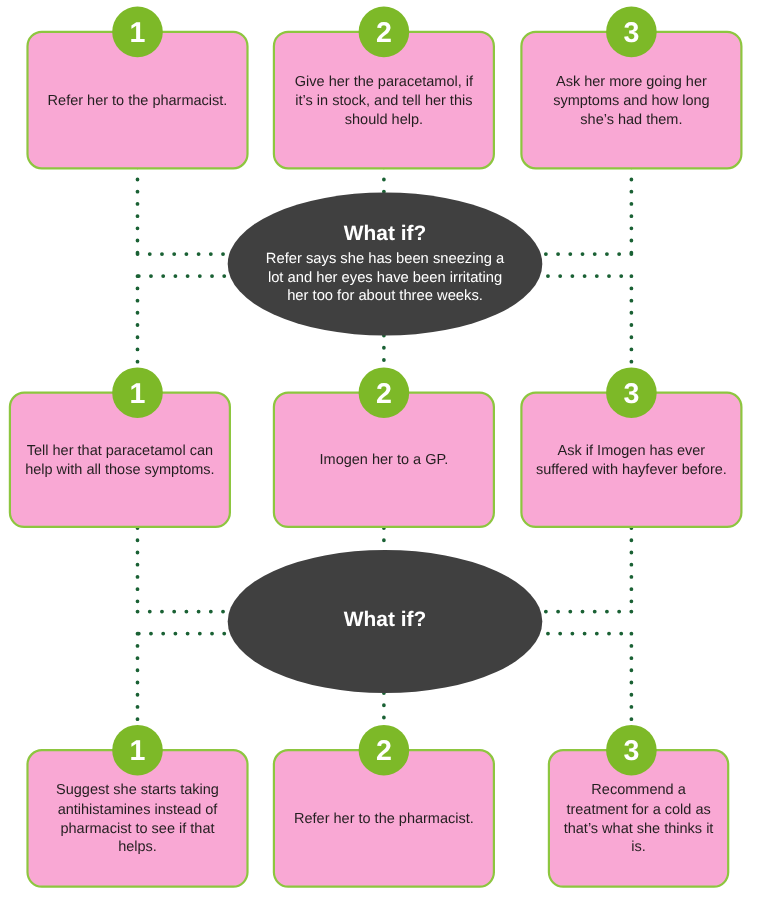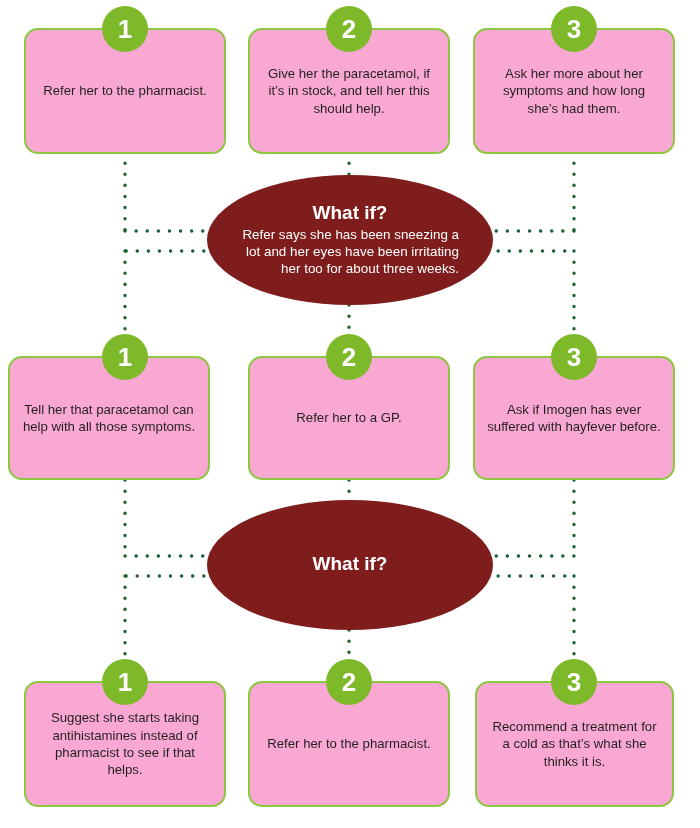--- a/index.html
+++ b/index.html
@@ -60,27 +60,27 @@
     align-items: center;
     justify-content: center;
     line-height: 1;
     font-family: "Liberation Sans", sans-serif;
   }
 
   
   .oval {
     position: absolute;
     z-index: 3;
-    background: #7f1d1d;
+    background: #404040;
     border-radius: 50%;
     display: flex;
     flex-direction: column;
     align-items: center;
     justify-content: center;
-    text-align: right;
+    text-align: center;
     color: #ffffff;
     padding: 0 34px;
   }
   .oval-title {
     font-size: 19px;
     font-weight: bold;
     line-height: 1.2;
     margin-bottom: 1px;
   }
   .oval-body {
@@ -128,36 +128,36 @@
     <div class="card-text">Refer her to the pharmacist.</div>
   </div>
   <div class="num-circle" style="left:102px; top:6px;">1</div>
 
   <div class="card" style="left:248px; top:28px; width:202px; height:126px;">
     <div class="card-text">Give her the paracetamol, if it’s in stock, and tell her this should help.</div>
   </div>
   <div class="num-circle" style="left:326px; top:6px;">2</div>
 
   <div class="card" style="left:473px; top:28px; width:202px; height:126px;">
-    <div class="card-text">Ask her more about her symptoms and how long she’s had them.</div>
+    <div class="card-text">Ask her more going her symptoms and how long she’s had them.</div>
   </div>
   <div class="num-circle" style="left:551px; top:6px;">3</div>
 
   <div class="oval" style="left:207px; top:175px; width:286px; height:130px;">
     <div class="oval-title">What if?</div>
     <div class="oval-body">Refer says she has been sneezing a lot and her eyes have been irritating her too for about three weeks.</div>
   </div>
 
   <div class="card" style="left:8px; top:356px; width:202px; height:124px;">
     <div class="card-text">Tell her that paracetamol can help with all those symptoms.</div>
   </div>
   <div class="num-circle" style="left:102px; top:334px;">1</div>
 
   <div class="card" style="left:248px; top:356px; width:202px; height:124px;">
-    <div class="card-text">Refer her to a GP.</div>
+    <div class="card-text">Imogen her to a GP.</div>
   </div>
   <div class="num-circle" style="left:326px; top:334px;">2</div>
 
   <div class="card" style="left:473px; top:356px; width:202px; height:124px;">
     <div class="card-text">Ask if Imogen has ever suffered with hayfever before.</div>
   </div>
   <div class="num-circle" style="left:551px; top:334px;">3</div>
 
   <div class="oval" style="left:207px; top:500px; width:286px; height:130px;">
     <div class="oval-title">What if?</div>
@@ -166,18 +166,18 @@
   <div class="card" style="left:24px; top:681px; width:202px; height:126px;">
     <div class="card-text">Suggest she starts taking antihistamines instead of pharmacist to see if that helps.</div>
   </div>
   <div class="num-circle" style="left:102px; top:659px;">1</div>
 
   <div class="card" style="left:248px; top:681px; width:202px; height:126px;">
     <div class="card-text">Refer her to the pharmacist.</div>
   </div>
   <div class="num-circle" style="left:326px; top:659px;">2</div>
 
-  <div class="card" style="left:475px; top:681px; width:199px; height:126px;">
+  <div class="card" style="left:498px; top:681px; width:165px; height:126px;">
     <div class="card-text">Recommend a treatment for a cold as that’s what she thinks it is.</div>
   </div>
   <div class="num-circle" style="left:551px; top:659px;">3</div>
 
 </div>
 
 </body></html>

